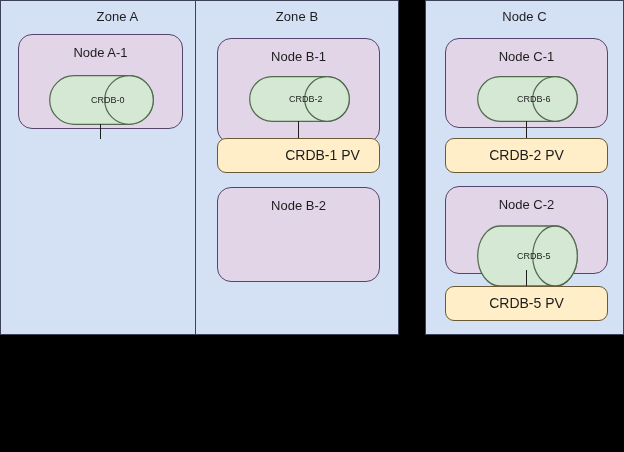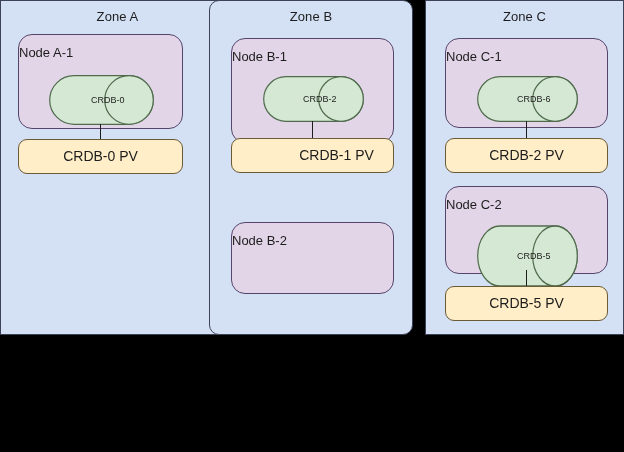--- a/index.html
+++ b/index.html
@@ -42,20 +42,21 @@
     box-sizing: border-box;
     background: #e1d5e7;
     border: 1px solid #55456b;
     border-radius: 14px;
   }
   .node-title {
     position: absolute;
     left: 0;
     right: 0;
     top: 10px;
+    text-align: center;
     font-size: 13px;
     color: #1d1d1d;
     line-height: 16px;
   }
 
   
   .cyl {
     position: absolute;
     box-sizing: border-box;
   }
@@ -118,53 +119,50 @@
         <svg class="cyl-body" viewBox="0 0 105 50" preserveAspectRatio="none">
           <path d="M25,0.7 H80 A24.3,24.3 0 0 1 80,49.3 H25 A24.3,24.3 0 0 1 25,0.7 Z" fill="#d5e8d4" stroke="#4f6b4b" stroke-width="1.2"></path>
           <ellipse cx="80" cy="25" rx="24.3" ry="24.3" fill="#d5e8d4" stroke="#4f6b4b" stroke-width="1.2"></ellipse>
         </svg>
         <div class="cyl-label">CRDB-0</div>
       </div>
     </div>
 
     <div class="connector" style="left:99px; top:123px; height:15px;"></div>
 
-    <div class="pv" style="left:17px; top:138px; width:165px; height:35px;">
-      <span class="pv-label">CRDB-0 PV</span>
-    </div>
   </div>
 
-  <div class="zone" style="left:209px; top:0px; width:204px; height:335px;border-radius:10px;">
+  <div class="zone" style="left:195px; top:0px; width:204px; height:335px;">
     <div class="zone-title">Zone B</div>
 
     <div class="node" style="left:21px; top:37px; width:163px; height:105px;">
       <div class="node-title">Node B-1</div>
 
       <div class="cyl" style="left:29px; top:37px; width:105px; height:46px;">
         <svg class="cyl-body" viewBox="0 0 105 46" preserveAspectRatio="none">
           <path d="M25,0.7 H80 A22.3,22.3 0 0 1 80,45.3 H25 A22.3,22.3 0 0 1 25,0.7 Z" fill="#d5e8d4" stroke="#4f6b4b" stroke-width="1.2"></path>
           <ellipse cx="80" cy="23" rx="22.3" ry="22.3" fill="#d5e8d4" stroke="#4f6b4b" stroke-width="1.2"></ellipse>
         </svg>
         <div class="cyl-label">CRDB-2</div>
       </div>
     </div>
 
     <div class="connector" style="left:102px; top:120px; height:17px;"></div>
 
     <div class="pv" style="left:21px; top:137px; width:163px; height:35px;padding-left:48px;">
       <span class="pv-label">CRDB-1 PV</span>
     </div>
 
-    <div class="node" style="left:21px; top:186px; width:163px; height:72px;margin-top:35px;">
+    <div class="node" style="left:21px; top:186px; width:163px; height:95px;">
       <div class="node-title">Node B-2</div>
     </div>
   </div>
 
   <div class="zone" style="left:425px; top:0px; width:199px; height:335px;">
-    <div class="zone-title">Zone C</div>
+    <div class="zone-title">Node C</div>
 
     <div class="node" style="left:19px; top:37px; width:163px; height:90px;padding-left:24px;">
       <div class="node-title">Node C-1</div>
 
       <div class="cyl" style="left:29px; top:37px; width:105px; height:46px;">
         <svg class="cyl-body" viewBox="0 0 105 46" preserveAspectRatio="none">
           <path d="M25,0.7 H80 A22.3,22.3 0 0 1 80,45.3 H25 A22.3,22.3 0 0 1 25,0.7 Z" fill="#d5e8d4" stroke="#4f6b4b" stroke-width="1.2"></path>
           <ellipse cx="80" cy="23" rx="22.3" ry="22.3" fill="#d5e8d4" stroke="#4f6b4b" stroke-width="1.2"></ellipse>
         </svg>
         <div class="cyl-label">CRDB-6</div>

